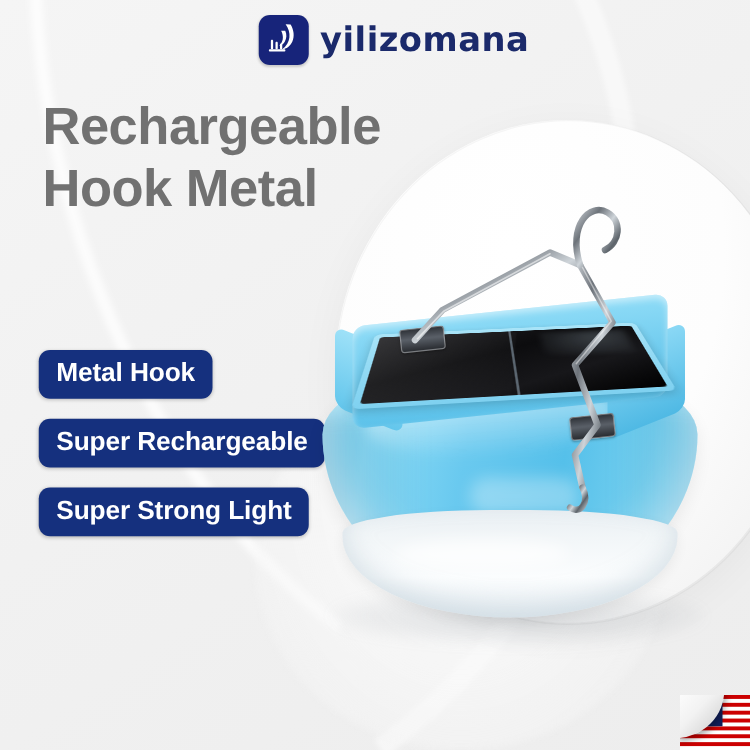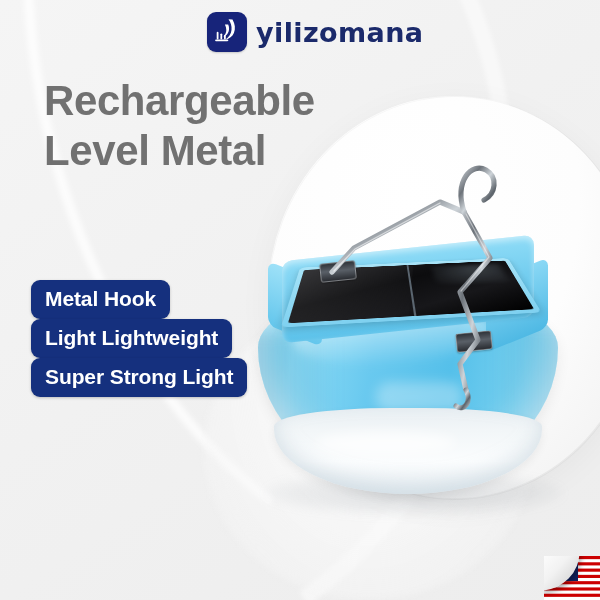--- a/index.html
+++ b/index.html
@@ -114,21 +114,21 @@
     font-size: 27px;
     font-weight: 700;
     letter-spacing: 0.4px;
     color: #1b2a6b;
     line-height: 1;
   }
 
   
   .headline {
     position: absolute;
-    left: 44px;
+    left: 34px;
     top: 76px;
     width: 360px;
   }
   .headline-line {
     font-size: 42px;
     font-weight: 700;
     line-height: 50px;
     color: #717171;
     letter-spacing: -0.4px;
     white-space: nowrap;
@@ -142,20 +142,21 @@
   }
   .badge {
     display: inline-block;
     background: #15307e;
     color: #ffffff;
     font-size: 21px;
     font-weight: 700;
     letter-spacing: -0.1px;
     padding: 7px 14px 8px 14px;
     border-radius: 9px;
+    margin-bottom: 16px;
     box-shadow: 0 1px 3px rgba(0,0,0,0.22);
     white-space: nowrap;
   }
   .badge-row { display: block; }
 
   
   .product {
     position: absolute;
     left: 228px;
     top: 140px;
@@ -404,26 +405,26 @@
         <path d="M14.3 21.4c.5 0 .9.4.9.9v4.3c0 .5-.4.9-.9.9s-.9-.4-.9-.9v-4.3c0-.5.4-.9.9-.9z" fill="#ffffff"></path>
         <path d="M17.9 22.8c.5 0 .9.4.9.9v2.9c0 .5-.4.9-.9.9s-.9-.4-.9-.9v-2.9c0-.5.4-.9.9-.9z" fill="#ffffff"></path>
         <path d="M9 27.4h11.4c.5 0 .9.4.9.9s-.4.9-.9.9H9c-.5 0-.9-.4-.9-.9s.4-.9.9-.9z" fill="#ffffff"></path>
       </svg>
     </div>
     <div class="logo-word">yilizomana</div>
   </div>
 
   <div class="headline">
     <div class="headline-line">Rechargeable</div>
-    <div class="headline-line">Level Metal</div>
+    <div class="headline-line">Hook Metal</div>
   </div>
 
   <div class="badges">
     <div class="badge-row"><span class="badge">Metal Hook</span></div>
-    <div class="badge-row"><span class="badge">Light Lightweight</span></div>
+    <div class="badge-row"><span class="badge">Super Rechargeable</span></div>
     <div class="badge-row"><span class="badge">Super Strong Light</span></div>
   </div>
 
   <div class="product">
     <div class="prod-shadow"></div>
 
     <div class="body-dome">
       <div class="dome-shade"></div>
       <div class="dome-shade-r"></div>
       <div class="dome-gloss"></div>

